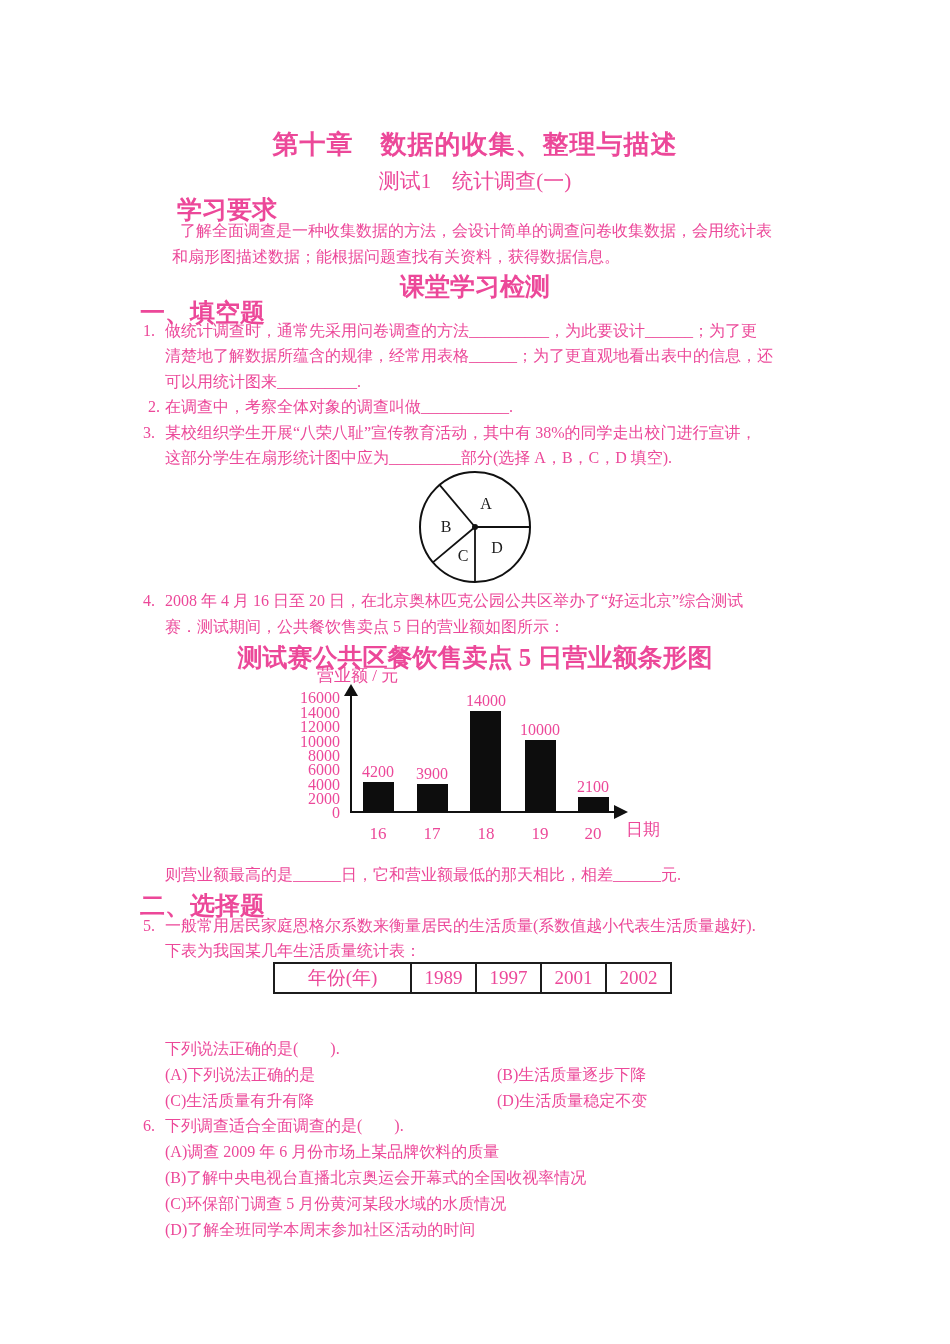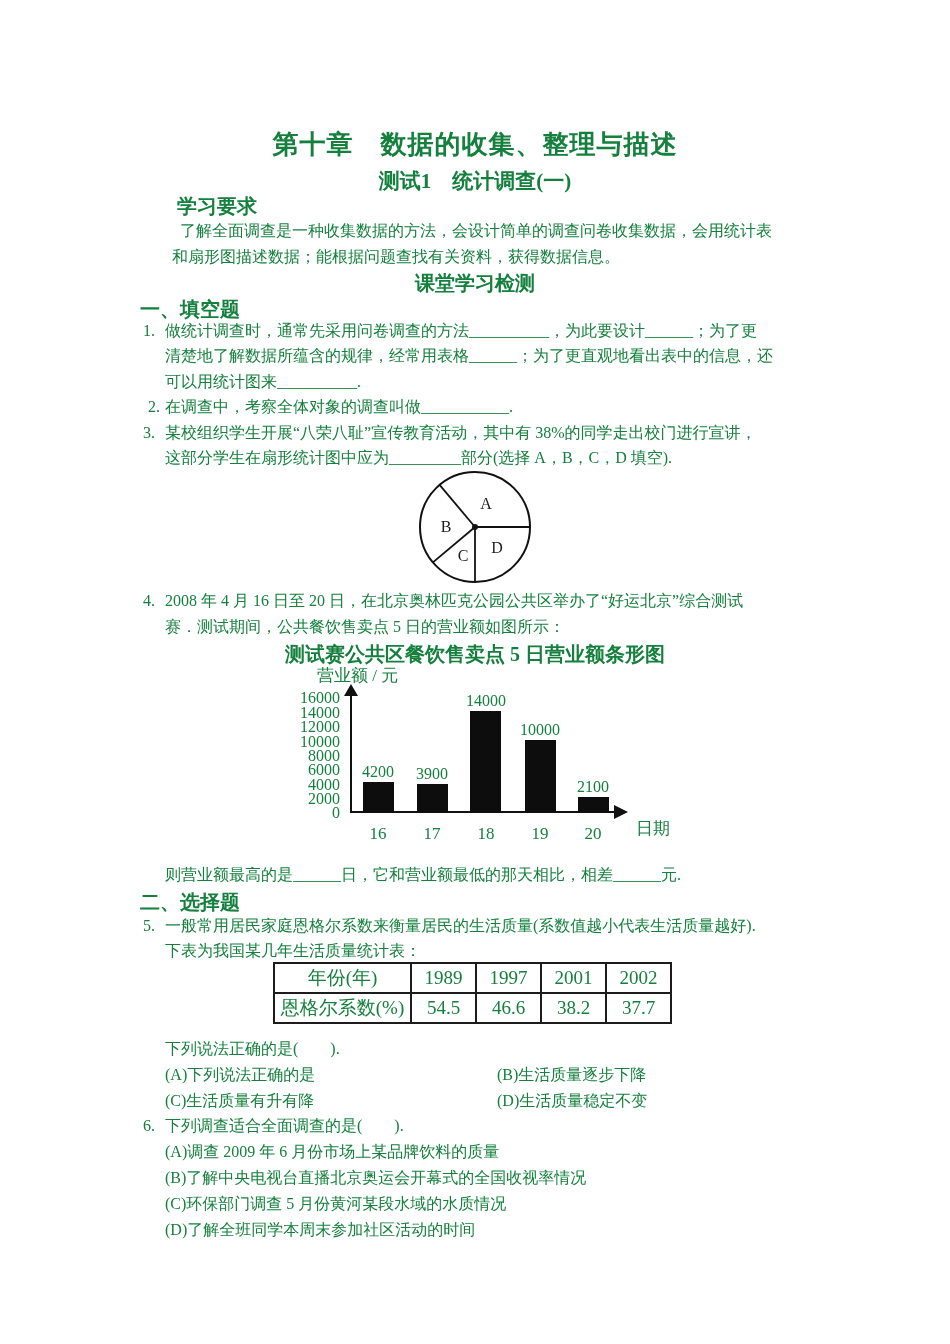--- a/index.html
+++ b/index.html
@@ -1,23 +1,23 @@
 <!DOCTYPE html>
 <html><head>
 <meta charset="utf-8">
 <style>
   html,body{margin:0;padding:0;background:#ffffff;}
   #page{position:relative;width:950px;height:1344px;background:#ffffff;overflow:hidden;
-        font-family:"Liberation Serif","DejaVu Serif",serif;color:#15803d;}
+        font-family:"Liberation Serif","DejaVu Serif",serif;color:#ec4899;}
   .abs{position:absolute;white-space:nowrap;}
   .center{left:0;width:950px;text-align:center;}
   .line{font-size:16px;line-height:23px;}
   .h-title{font-size:26px;font-weight:bold;letter-spacing:1px;}
-  .h-sub{font-size:21px;font-weight:bold;}
-  .h-sec{font-size:20px;font-weight:bold;}
+  .h-sub{font-size:21px;font-weight:normal;}
+  .h-sec{font-size:25px;font-weight:bold;}
   .qno{display:inline-block;width:22px;}
   
   #barchart{position:absolute;left:280px;top:690px;width:440px;height:170px;}
   .yaxis{position:absolute;left:70px;top:2px;width:2px;height:121px;background:#111;}
   .yarrow{position:absolute;left:64px;top:-6px;width:0;height:0;
           border-left:7px solid transparent;border-right:7px solid transparent;border-bottom:12px solid #111;}
   .xaxis{position:absolute;left:70px;top:121px;width:266px;height:2px;background:#111;}
   .xarrow{position:absolute;left:334px;top:115px;width:0;height:0;
           border-top:7px solid transparent;border-bottom:7px solid transparent;border-left:14px solid #111;}
   .ytick{position:absolute;left:14px;width:46px;text-align:right;font-size:16px;line-height:19px;}
@@ -104,45 +104,38 @@
     <div class="barval" style="left: 171px; top: 1px;">14000</div>
     <div class="barval" style="left: 225px; top: 30px;">10000</div>
     <div class="barval" style="left: 278px; top: 87px;">2100</div>
 
     <div class="xcat" style="left:78px;">16</div>
     <div class="xcat" style="left:132px;">17</div>
     <div class="xcat" style="left:186px;">18</div>
     <div class="xcat" style="left:240px;">19</div>
     <div class="xcat" style="left:293px;">20</div>
 
-    <div class="abs axlabel" style="left:356px;top:130px;font-family:Liberation Mono, monospace;">日期</div>
+    <div class="abs axlabel" style="left:346px;top:130px;">日期</div>
   </div>
 
   <div class="abs line" style="left:165px;top:863px;">则营业额最高的是______日，它和营业额最低的那天相比，相差______元.</div>
 
   <div class="abs h-sec" style="left:140px;top:889px;">二、选择题</div>
 
   <div class="abs line" style="left:143px;top:914px;"><span class="qno">5.</span><span>一般常用居民家庭恩格尔系数来衡量居民的生活质量(系数值越小代表生活质量越好).</span></div>
   <div class="abs line" style="left:165px;top:939px;">下表为我国某几年生活质量统计表：</div>
 
   <table id="qtable">
     <tbody>
         <tr>
       <td class="c0">年份(年)</td>
       <td class="cv">1989</td>
       <td class="cv">1997</td>
       <td class="cv">2001</td>
       <td class="cv">2002</td>
-    </tr>
-    <tr>
-      <td class="c0">恩格尔系数(%)</td>
-      <td class="cv">54.5</td>
-      <td class="cv">46.6</td>
-      <td class="cv">38.2</td>
-      <td class="cv">37.7</td>
     </tr>
   </tbody>
     </table>
 
   <div class="abs line" style="left:165px;top:1037px;">下列说法正确的是(　　).</div>
   <div class="abs line" style="left:165px;top:1063px;">(A)下列说法正确的是</div>
   <div class="abs line" style="left:497px;top:1063px;">(B)生活质量逐步下降</div>
   <div class="abs line" style="left:165px;top:1089px;">(C)生活质量有升有降</div>
   <div class="abs line" style="left:497px;top:1089px;">(D)生活质量稳定不变</div>
 

